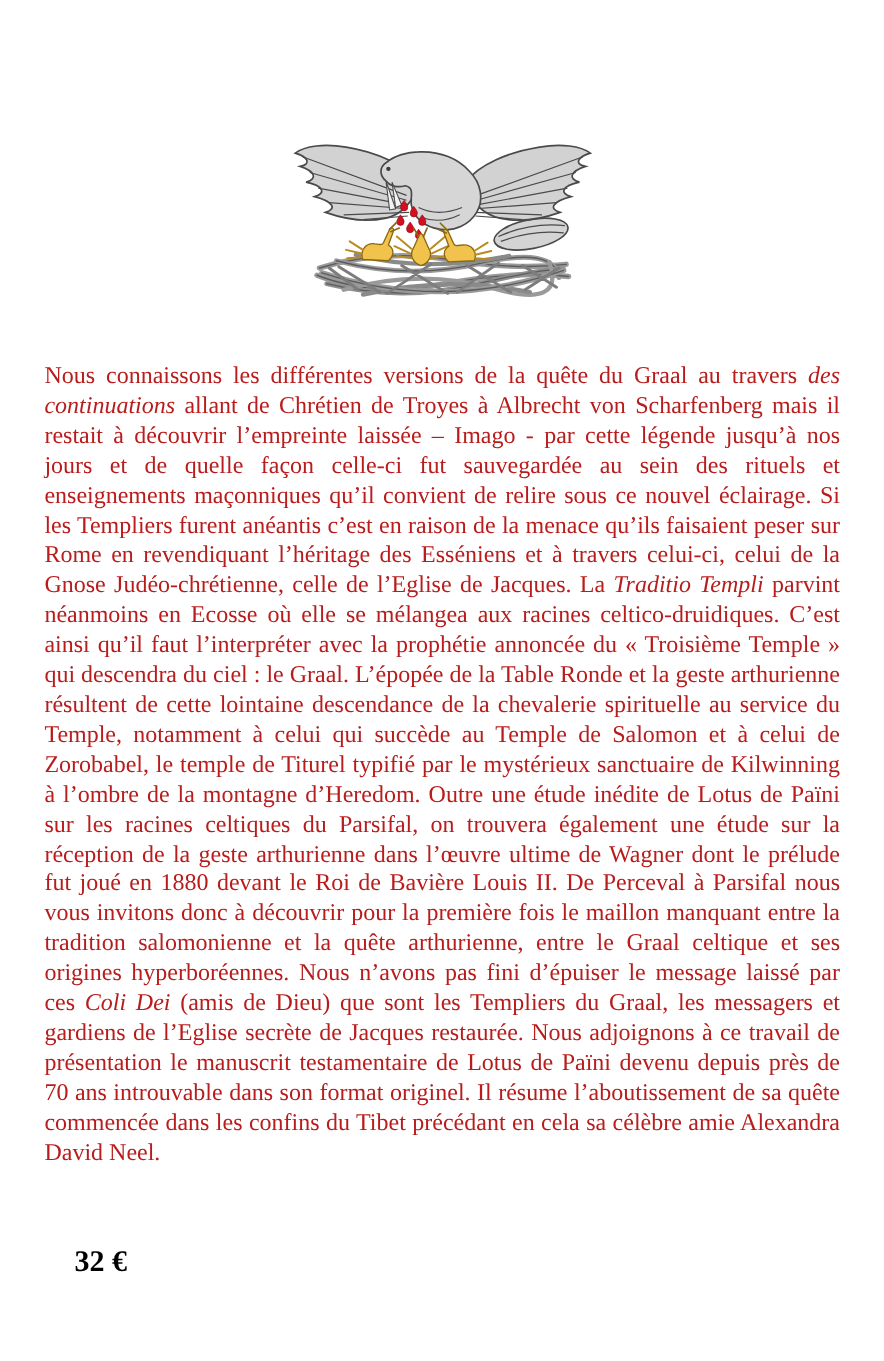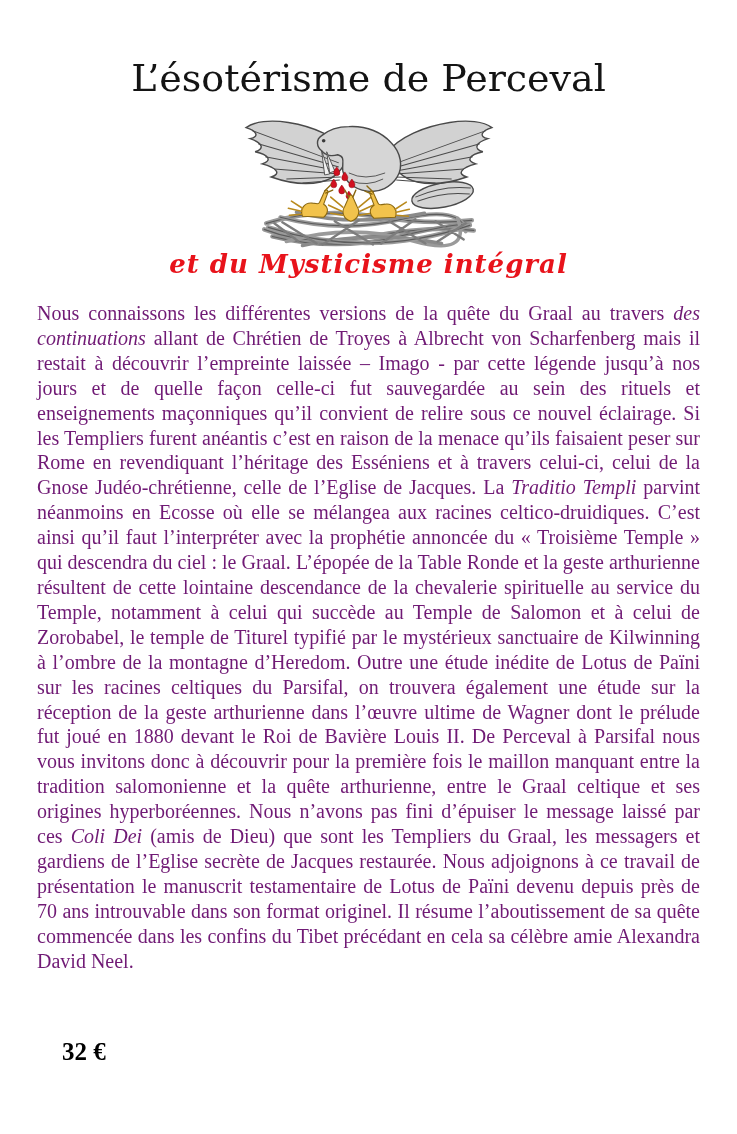--- a/index.html
+++ b/index.html
@@ -51,21 +51,21 @@
   }
   .body-text {
     position: absolute;
     top: 301px;
     left: 37px;
     width: 663px;
     margin: 0;
     font-size: 20px;
     line-height: 24.9px;
     text-align: justify;
-    color: #701a75;
+    color: #b91c1c;
   }
   .body-text em { font-style: italic; }
   .price {
     position: absolute;
     left: 62px;
     top: 1038px;
     margin: 0;
     font-size: 25px;
     font-weight: bold;
     white-space: pre;
@@ -80,21 +80,20 @@
     font-weight: bold;
     white-space: pre;
     color: #111111;
   }
 </style>
 </head>
 <body>
 
 <div class="page">
 
-  <h1 class="title">L’ésotérisme de Perceval</h1>
 
   <div class="emblem">
 
     <svg viewBox="0 0 260 140" xmlns="http://www.w3.org/2000/svg">
 
       <g>
         <ellipse cx="203" cy="84" rx="31" ry="12" transform="rotate(-11 203 84)" fill="#d4d4d4" stroke="#4a4a4a" stroke-width="1.4"></ellipse>
         <path d="M176,86 Q203,74 231,77 M178,90 Q205,80 230,83" fill="none" stroke="#4a4a4a" stroke-width="1"></path>
       </g>
 
@@ -161,20 +160,19 @@
         <path d="M34,125 Q95,140 155,126 T230,113" stroke="#5c5c5c" stroke-width="1"></path>
         <path d="M48,130 Q112,112 172,129 T218,107" stroke="#9a9a9a" stroke-width="3.5"></path>
         <path d="M64,134 Q135,118 202,132" stroke="#8a8a8a" stroke-width="3.5"></path>
         <path d="M30,116 Q130,148 230,114" stroke="#9a9a9a" stroke-width="4.5"></path>
         <path d="M30,116 Q130,148 230,114" stroke="#5c5c5c" stroke-width="1.2"></path>
         <path d="M44,111 L78,132 M96,110 L134,133 M150,110 L186,132 M196,110 L224,128 M84,133 L120,109 M142,132 L176,108 M198,130 L226,112 M36,112 L60,130" stroke="#7d7d7d" stroke-width="2.4"></path>
       </g>
     </svg>
   </div>
 
-  <p class="subtitle">et du Mysticisme intégral</p>
 
   <p class="body-text"><span>Nous connaissons les différentes versions de la quête du Graal au travers </span><em>des continuations</em><span> allant de Chrétien de Troyes à Albrecht von Scharfenberg mais il restait à découvrir l’empreinte laissée – Imago - par cette légende jusqu’à nos jours et de quelle façon celle-ci fut sauvegardée au sein des rituels et enseignements maçonniques qu’il convient de relire sous ce nouvel éclairage. Si les Templiers furent anéantis c’est en raison de la menace qu’ils faisaient peser sur Rome en revendiquant l’héritage des Esséniens et à travers celui-ci, celui de la Gnose Judéo-chrétienne, celle de l’Eglise de Jacques. La </span><em>Traditio Templi</em><span> parvint néanmoins en Ecosse où elle se mélangea aux racines celtico-druidiques. C’est ainsi qu’il faut l’interpréter avec la prophétie annoncée du « Troisième Temple » qui descendra du ciel : le Graal. L’épopée de la Table Ronde et la geste arthurienne résultent de cette lointaine descendance de la chevalerie spirituelle au service du Temple, notamment à celui qui succède au Temple de Salomon et à celui de Zorobabel, le temple de Titurel typifié par le mystérieux sanctuaire de Kilwinning à l’ombre de la montagne d’Heredom. Outre une étude inédite de Lotus de Païni sur les racines celtiques du Parsifal, on trouvera également une étude sur la réception de la geste arthurienne dans l’œuvre ultime de Wagner dont le prélude fut joué en 1880 devant le Roi de Bavière Louis II. De Perceval à Parsifal nous vous invitons donc à découvrir pour la première fois le maillon manquant entre la tradition salomonienne et la quête arthurienne, entre le Graal celtique et ses origines  hyperboréennes. Nous n’avons pas fini d’épuiser le message laissé par ces </span><em>Coli Dei</em><span> (amis de Dieu) que sont  les Templiers du Graal, les messagers et gardiens de l’Eglise secrète de Jacques restaurée. Nous adjoignons à ce travail de présentation  le manuscrit testamentaire de Lotus de Païni devenu depuis près de 70 ans introuvable dans son format originel. Il résume l’aboutissement de sa quête commencée dans les confins du Tibet précédant en cela sa célèbre amie Alexandra David Neel.</span></p>
 
   <p class="price">32 €</p>
 
 
 </div>
 
 </body></html>

